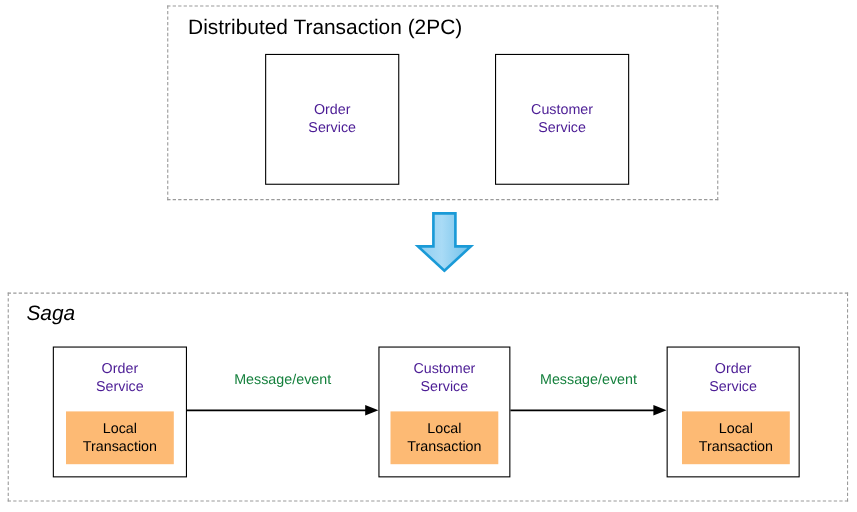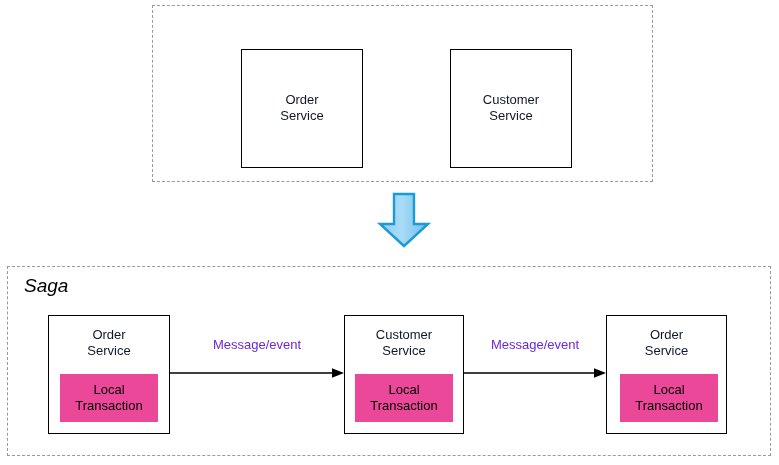--- a/index.html
+++ b/index.html
@@ -41,28 +41,28 @@
     background: #ffffff;
     box-sizing: border-box;
   }
   .svc-label {
     position: absolute;
     left: 0;
     right: 0;
     text-align: center;
     font-size: 13px;
     line-height: 16px;
-    color: #0f172a;
+    color: #4c1d95;
     white-space: pre-line;
   }
 
   
   .local-txn {
     position: absolute;
-    background: #ec4899;
+    background: #fdba74;
     display: flex;
     align-items: center;
     justify-content: center;
     text-align: center;
     font-size: 13px;
     line-height: 16px;
     color: #000;
     white-space: pre-line;
     box-sizing: border-box;
   }
@@ -70,38 +70,39 @@
   
   .msg-arrow {
     position: absolute;
     height: 12px;
   }
   .msg-arrow svg { display: block; overflow: visible; }
   .msg-label {
     position: absolute;
     font-size: 13px;
     line-height: 16px;
-    color: #6d28d9;
+    color: #15803d;
     text-align: center;
     white-space: nowrap;
   }
 
   
   .big-arrow {
     position: absolute;
   }
   .big-arrow svg { display: block; }
 </style>
 </head>
 <body>
 
 <div id="canvas">
 
   <div class="group" style="left:152px; top:5px; width:501px; height:177px;"></div>
 
+  <div class="group-title" style="left:171px; top:15px;">Distributed Transaction (2PC)</div>
 
   <div class="svc-box" style="left:241px; top:49px; width:122px; height:119px;">
     <div class="svc-label" style="top:42px;">Order
 Service</div>
   </div>
 
   <div class="svc-box" style="left:450px; top:49px; width:122px; height:119px;">
     <div class="svc-label" style="top:42px;">Customer
 Service</div>
   </div>

